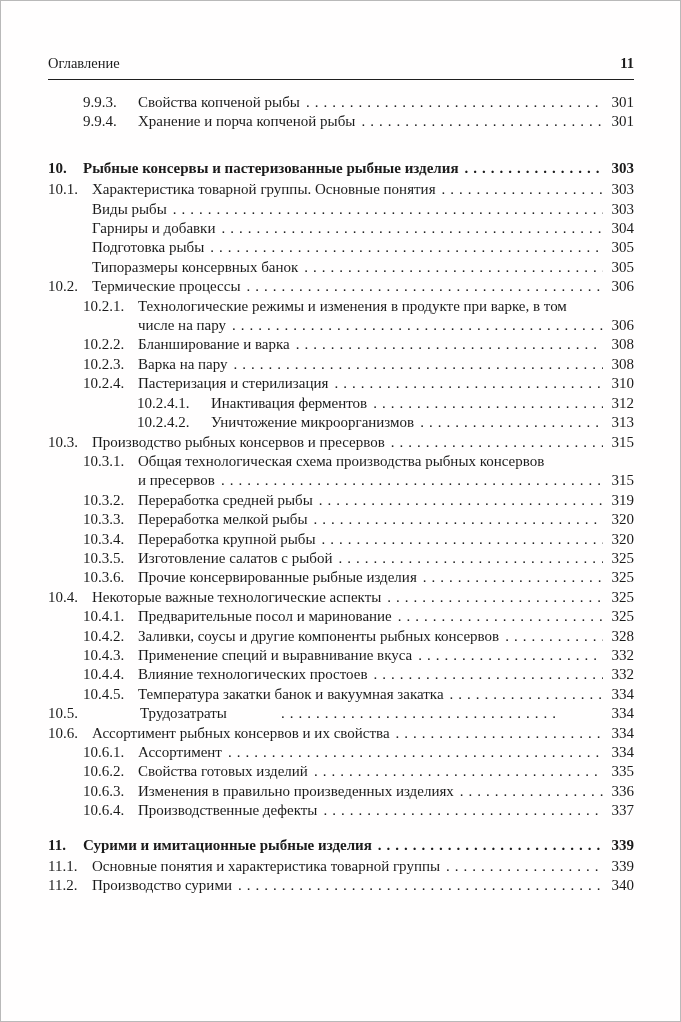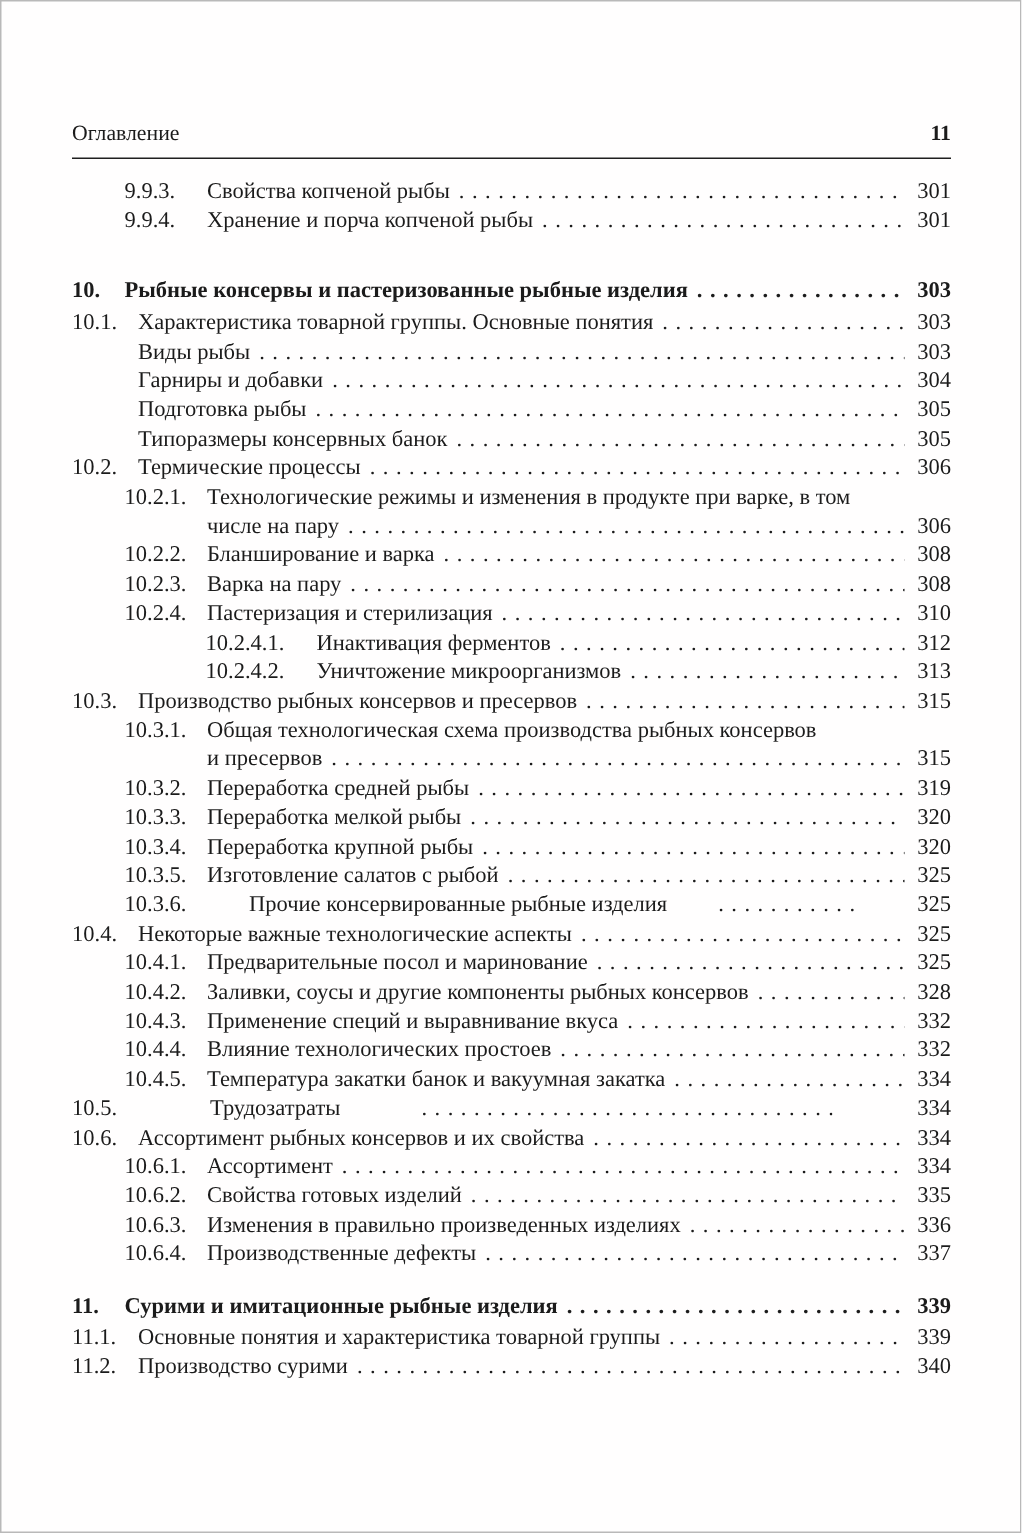--- a/index.html
+++ b/index.html
@@ -6,21 +6,21 @@
   body {
     width: 681px; height: 1022px;
     font-family: "Liberation Serif", "DejaVu Serif", serif;
     color: #1b1b1b;
   }
   .page {
     box-sizing: border-box;
     width: 681px; height: 1022px;
     border: 1px solid #b9b9b9;
     background: #fffefe;
-    padding: 80px 46px 0 47px;
+    padding: 54px 46px 0 47px;
   }
   .header {
     display: flex;
     justify-content: space-between;
     align-items: baseline;
     font-size: 14.5px;
     padding-bottom: 7px;
     border-bottom: 1.5px solid #1f1f1f;
   }
   .header .pagenum { font-weight: bold; }
@@ -184,21 +184,21 @@
         <span class="ttl">Переработка крупной рыбы</span>
         <span class="leader"></span>
         <span class="pg">320</span>
       </div>
       <div class="row" style="padding-left: 35px;">
         <span class="num" style="width: 55px;">10.3.5.</span>
         <span class="ttl">Изготовление салатов с рыбой</span>
         <span class="leader"></span>
         <span class="pg">325</span>
       </div>
-      <div class="row" style="padding-left: 35px; gap: 28px;">
+      <div class="row" style="padding-left: 35px;">
         <span class="num" style="width: 55px;">10.3.6.</span>
         <span class="ttl">Прочие консервированные рыбные изделия</span>
         <span class="leader"></span>
         <span class="pg">325</span>
       </div>
       <div class="row" style="padding-left: 0px;">
         <span class="num" style="width: 44px;">10.4.</span>
         <span class="ttl">Некоторые важные технологические аспекты</span>
         <span class="leader"></span>
         <span class="pg">325</span>

